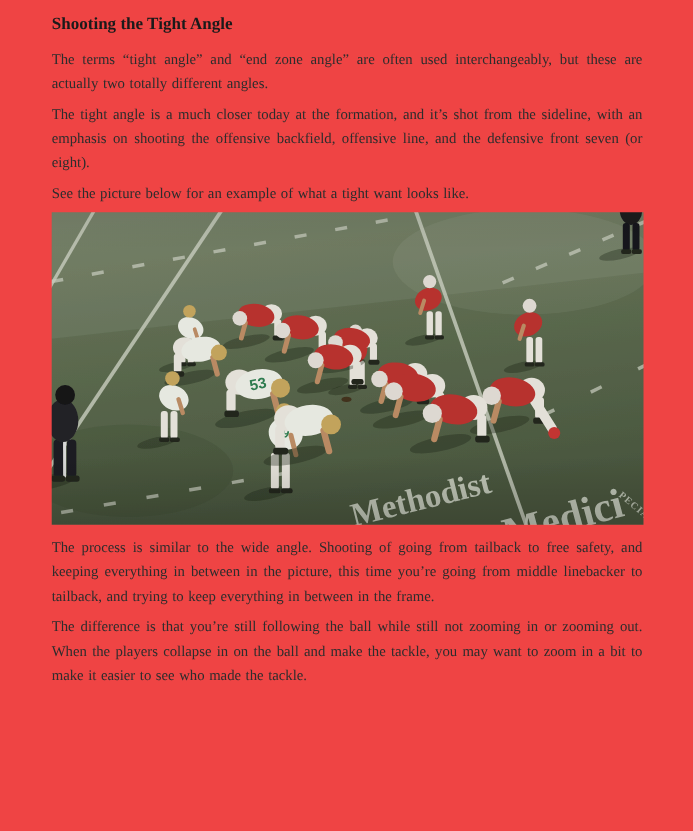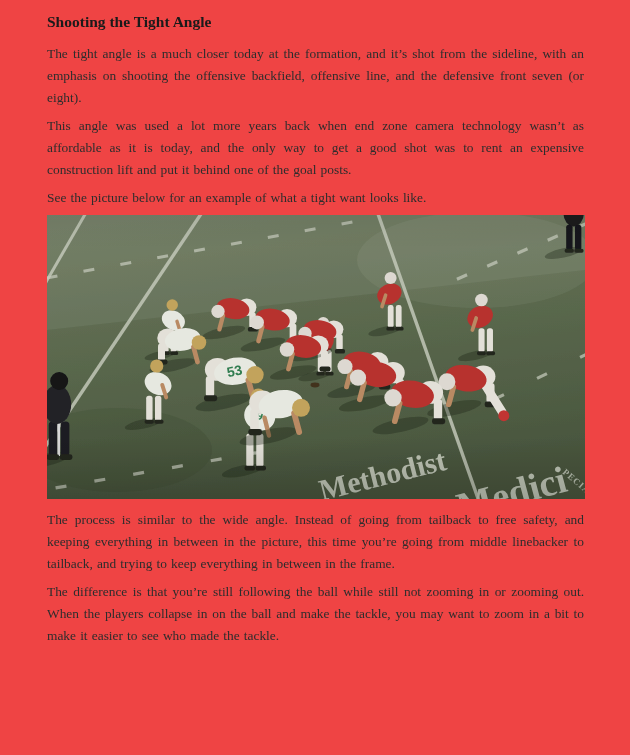--- a/index.html
+++ b/index.html
@@ -36,22 +36,22 @@
   }
   figure.photo svg{display:block;}
 </style>
 </head>
 <body>
 
 <div class="page">
 
   <h1 class="doc-heading">Shooting the Tight Angle</h1>
 
+  <p class="doc-par">The terms “tight angle” and “end zone angle” are often used interchangeably, but these are actually two totally different angles.</p>
   <p class="doc-par">The tight angle is a much closer today at the formation, and it’s shot from the sideline, with an emphasis on shooting the offensive backfield, offensive line, and the defensive front seven (or eight).</p>
-  <p class="doc-par">This angle was used a lot more years back when end zone camera technology wasn’t as affordable as it is today, and the only way to get a good shot was to rent an expensive construction lift and put it behind one of the goal posts.</p>
   <p class="doc-par">See the picture below for an example of what a tight want looks like.</p>
 
   <figure class="photo">
     <svg width="538" height="284" viewBox="0 0 538 284" xmlns="http://www.w3.org/2000/svg">
       <defs>
         <linearGradient id="turf" x1="0" y1="0" x2="0.22" y2="1">
           <stop offset="0" stop-color="#6f7a61"></stop>
           <stop offset="0.5" stop-color="#5a684d"></stop>
           <stop offset="1" stop-color="#48553d"></stop>
         </linearGradient>
@@ -287,16 +287,16 @@
               <line x1="-2.2" y1="2.4" x2="-0.6" y2="8.4" stroke="#b98a63" stroke-width="1.9" stroke-linecap="round"></line>
               <circle cx="0" cy="0.6" r="2.9" fill="#c2a35b"></circle>
             </g>
           </g>
       </g>
 
       <rect x="0" y="0" width="538" height="284" fill="url(#vig)"></rect>
     </svg>
   </figure>
 
-  <p class="doc-par">The process is similar to the wide angle. Instead of going from tailback to free safety, and keeping everything in between in the picture, this time you’re going from middle linebacker to tailback, and trying to keep everything in between in the frame.</p>
+  <p class="doc-par">The process is similar to the wide angle. Shooting of going from tailback to free safety, and keeping everything in between in the picture, this time you’re going from middle linebacker to tailback, and trying to keep everything in between in the frame.</p>
   <p class="doc-par last">The difference is that you’re still following the ball while still not zooming in or zooming out. When the players collapse in on the ball and make the tackle, you may want to zoom in a bit to make it easier to see who made the tackle.</p>
 
 </div>
 
 </body></html>

